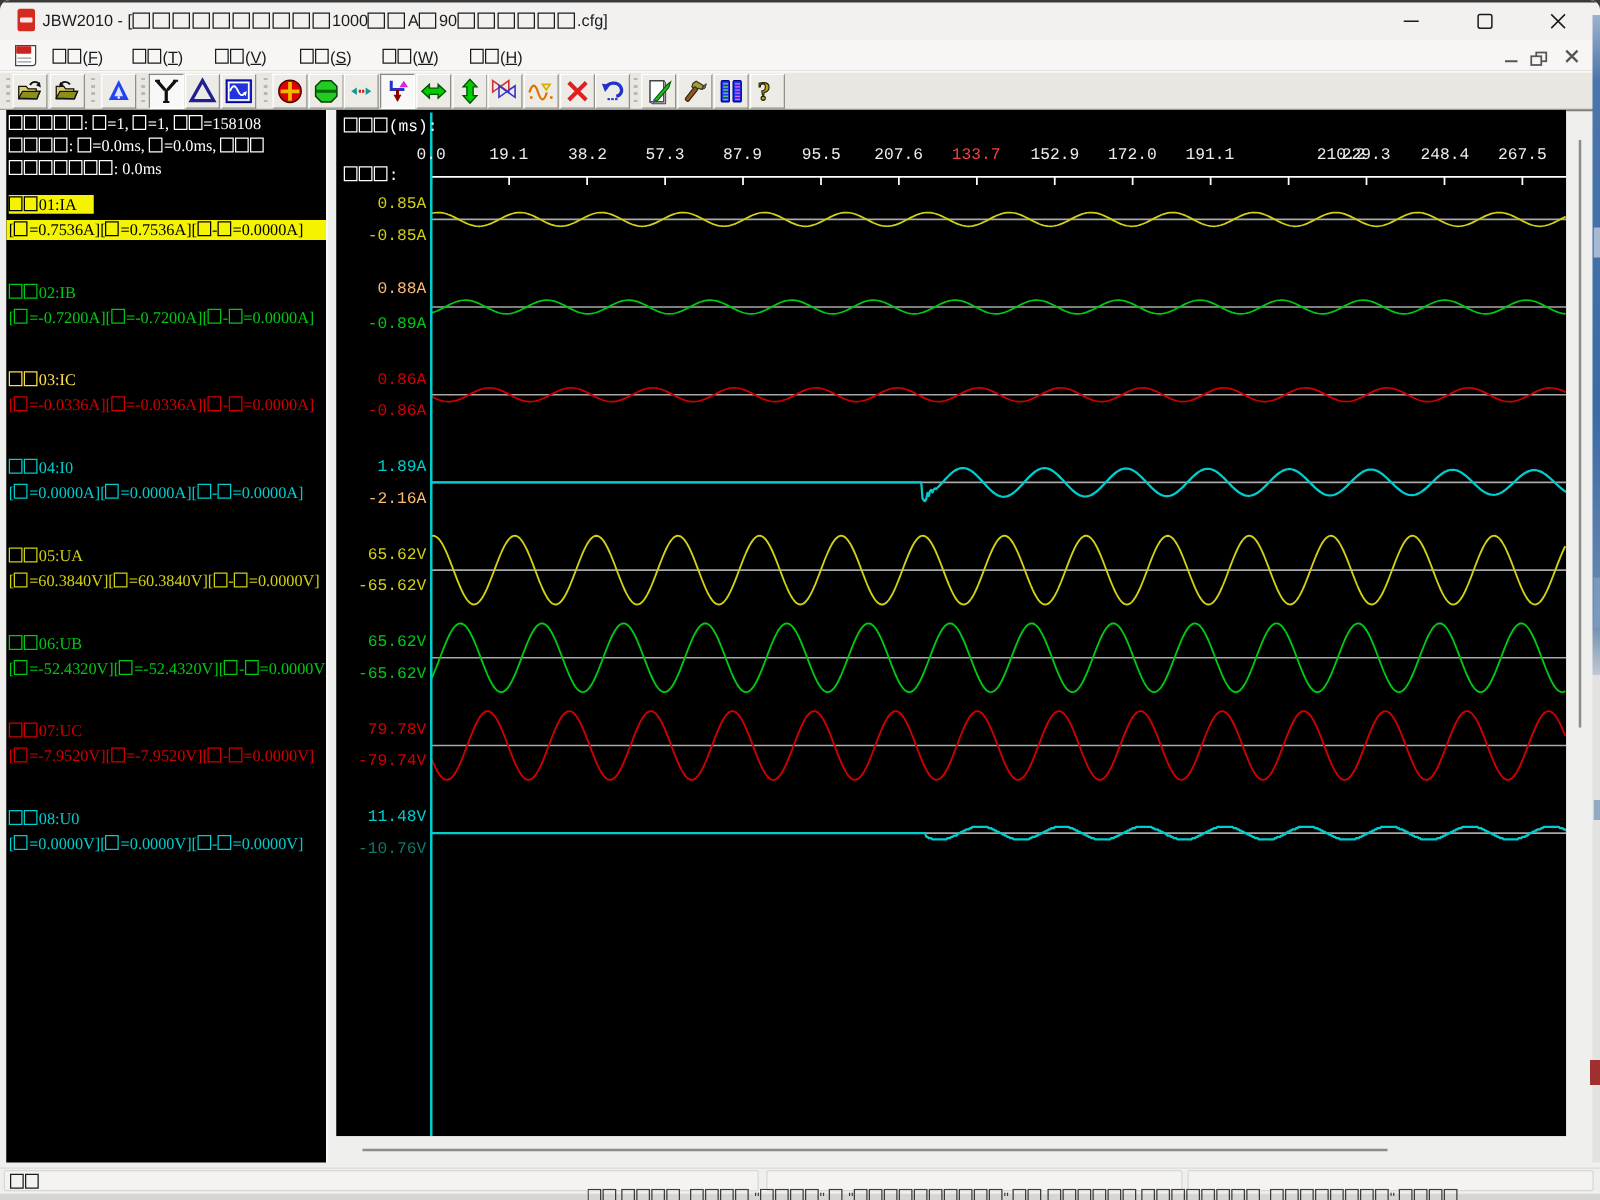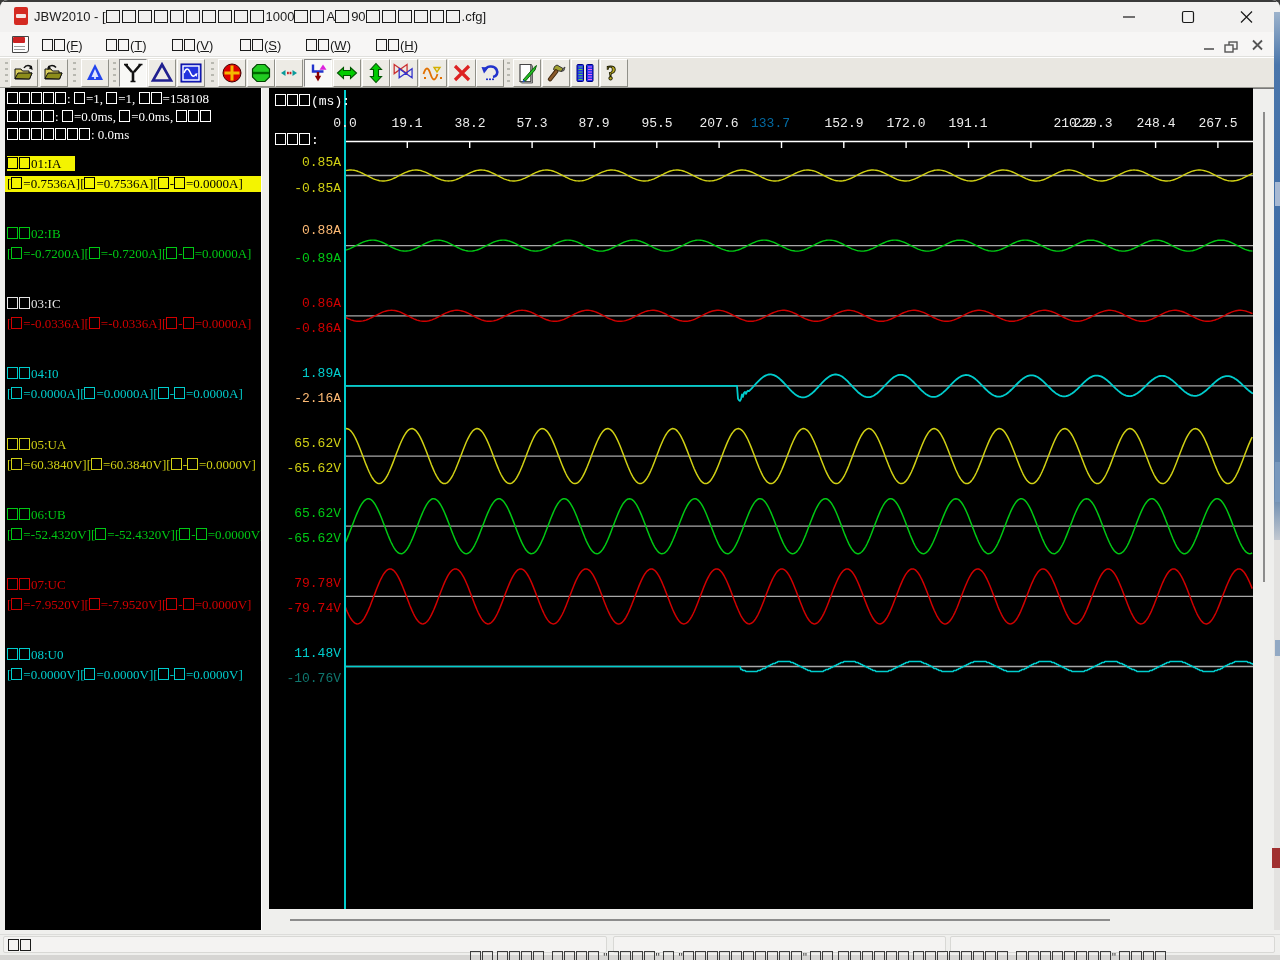--- a/index.html
+++ b/index.html
@@ -196,21 +196,21 @@
 
  <div style="position:absolute;left:5px;top:88px;width:256px;height:842px;background:#000;overflow:hidden">
    <div style="position:absolute;left:-5px;top:-88px;width:261px;height:930px">
         <div class="pl" style="top:91px;color:#fff"><i class="c"></i><i class="c"></i><i class="c"></i><i class="c"></i><i class="c"></i>: <i class="c"></i>=1, <i class="c"></i>=1, <i class="c"></i><i class="c"></i>=158108</div>
         <div class="pl" style="top:109px;color:#fff"><i class="c"></i><i class="c"></i><i class="c"></i><i class="c"></i>: <i class="c"></i>=0.0ms, <i class="c"></i>=0.0ms, <i class="c"></i><i class="c"></i><i class="c"></i></div>
         <div class="pl" style="top:127px;color:#fff"><i class="c"></i><i class="c"></i><i class="c"></i><i class="c"></i><i class="c"></i><i class="c"></i><i class="c"></i>: 0.0ms</div>
         <div class="pl" style="top:156px"><span class="hl"><i class="k"></i><i class="k"></i>01:IA</span></div>
         <div class="pl hl2" style="top:176px">[<i class="k"></i>=0.7536A][<i class="k"></i>=0.7536A][<i class="k"></i>-<i class="k"></i>=0.0000A]</div>
         <div class="pl" style="top:226px;color:#00c814"><i class="c"></i><i class="c"></i>02:IB</div>
         <div class="pl" style="top:246px;color:#00c814">[<i class="c"></i>=-0.7200A][<i class="c"></i>=-0.7200A][<i class="c"></i>-<i class="c"></i>=0.0000A]</div>
-        <div class="pl" style="top:296px;color:#e5e5e5"><i class="c"></i><i class="c"></i>03:IC</div>
+        <div class="pl" style="top:296px;color:#fde047"><i class="c"></i><i class="c"></i>03:IC</div>
         <div class="pl" style="top:316px;color:#d00000">[<i class="c"></i>=-0.0336A][<i class="c"></i>=-0.0336A][<i class="c"></i>-<i class="c"></i>=0.0000A]</div>
         <div class="pl" style="top:366px;color:#00cdcd"><i class="c"></i><i class="c"></i>04:I0</div>
         <div class="pl" style="top:386px;color:#00cdcd">[<i class="c"></i>=0.0000A][<i class="c"></i>=0.0000A][<i class="c"></i>-<i class="c"></i>=0.0000A]</div>
         <div class="pl" style="top:437px;color:#d0d014"><i class="c"></i><i class="c"></i>05:UA</div>
         <div class="pl" style="top:457px;color:#d0d014">[<i class="c"></i>=60.3840V][<i class="c"></i>=60.3840V][<i class="c"></i>-<i class="c"></i>=0.0000V]</div>
         <div class="pl" style="top:507px;color:#00c814"><i class="c"></i><i class="c"></i>06:UB</div>
         <div class="pl" style="top:527px;color:#00c814">[<i class="c"></i>=-52.4320V][<i class="c"></i>=-52.4320V][<i class="c"></i>-<i class="c"></i>=0.0000V]</div>
         <div class="pl" style="top:577px;color:#d00000"><i class="c"></i><i class="c"></i>07:UC</div>
         <div class="pl" style="top:597px;color:#d00000">[<i class="c"></i>=-7.9520V][<i class="c"></i>=-7.9520V][<i class="c"></i>-<i class="c"></i>=0.0000V]</div>
         <div class="pl" style="top:647px;color:#00cdcd"><i class="c"></i><i class="c"></i>08:U0</div>
@@ -257,21 +257,21 @@
           </svg></div>
      <div class="pt" style="left:275px;top:94px;color:#fff"><i class="c"></i><i class="c"></i><i class="c"></i>(ms):</div>
         <div class="pt" style="left:275px;top:133px;color:#fff"><i class="c"></i><i class="c"></i><i class="c"></i>:</div>
         <div class="pt" style="left:315px;top:117px;width:60px;text-align:center;color:#ededed">0.0</div>
         <div class="pt" style="left:377px;top:117px;width:60px;text-align:center;color:#ededed">19.1</div>
         <div class="pt" style="left:440px;top:117px;width:60px;text-align:center;color:#ededed">38.2</div>
         <div class="pt" style="left:502px;top:117px;width:60px;text-align:center;color:#ededed">57.3</div>
         <div class="pt" style="left:564px;top:117px;width:60px;text-align:center;color:#ededed">87.9</div>
         <div class="pt" style="left:627px;top:117px;width:60px;text-align:center;color:#ededed">95.5</div>
         <div class="pt" style="left:689px;top:117px;width:60px;text-align:center;color:#ededed">207.6</div>
-        <div class="pt" style="left:751px;top:117px;width:60px;color:#0369a1">133.7</div>
+        <div class="pt" style="left:751px;top:117px;width:60px;text-align:center;color:#ef4444">133.7</div>
         <div class="pt" style="left:814px;top:117px;width:60px;text-align:center;color:#ededed">152.9</div>
         <div class="pt" style="left:876px;top:117px;width:60px;text-align:center;color:#ededed">172.0</div>
         <div class="pt" style="left:938px;top:117px;width:60px;text-align:center;color:#ededed">191.1</div>
         <div class="pt" style="left:1043px;top:117px;width:60px;text-align:center;color:#ededed">210.2</div>
         <div class="pt" style="left:1063px;top:117px;width:60px;text-align:center;color:#ededed">229.3</div>
         <div class="pt" style="left:1126px;top:117px;width:60px;text-align:center;color:#ededed">248.4</div>
         <div class="pt" style="left:1188px;top:117px;width:60px;text-align:center;color:#ededed">267.5</div>
         <div class="pt mv" style="top:156px;color:#d0d014">0.85A</div>
         <div class="pt mv" style="top:182px;color:#d0d014">-0.85A</div>
         <div class="pt mv" style="top:224px;color:#fdba74">0.88A</div>

